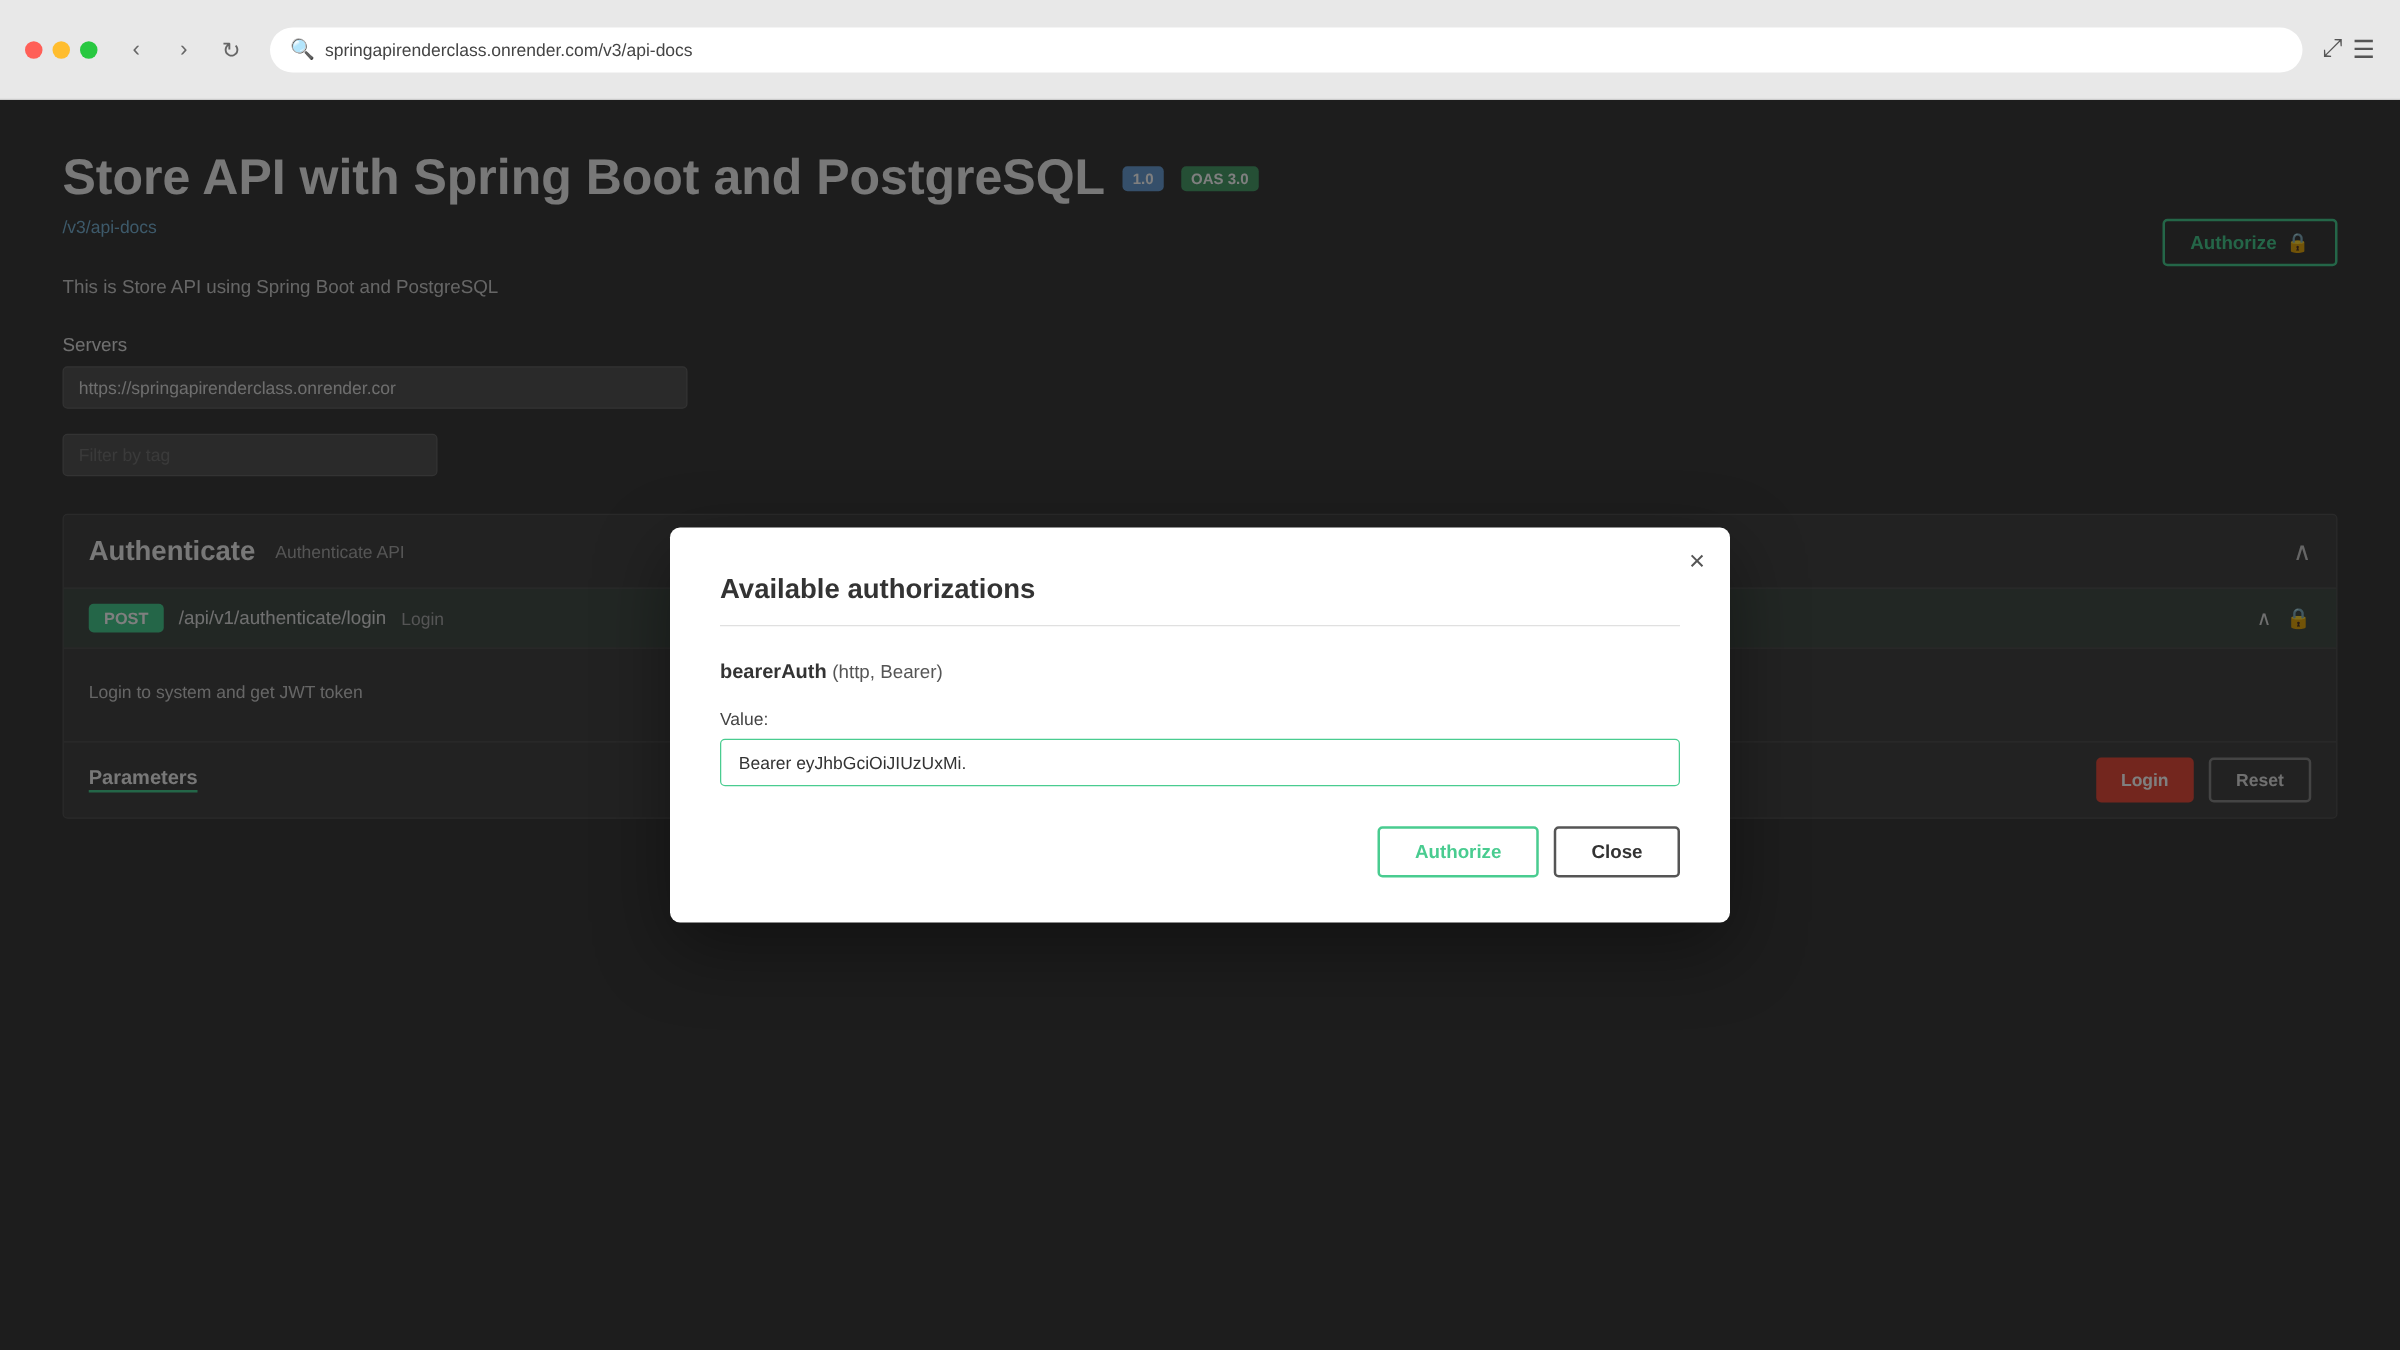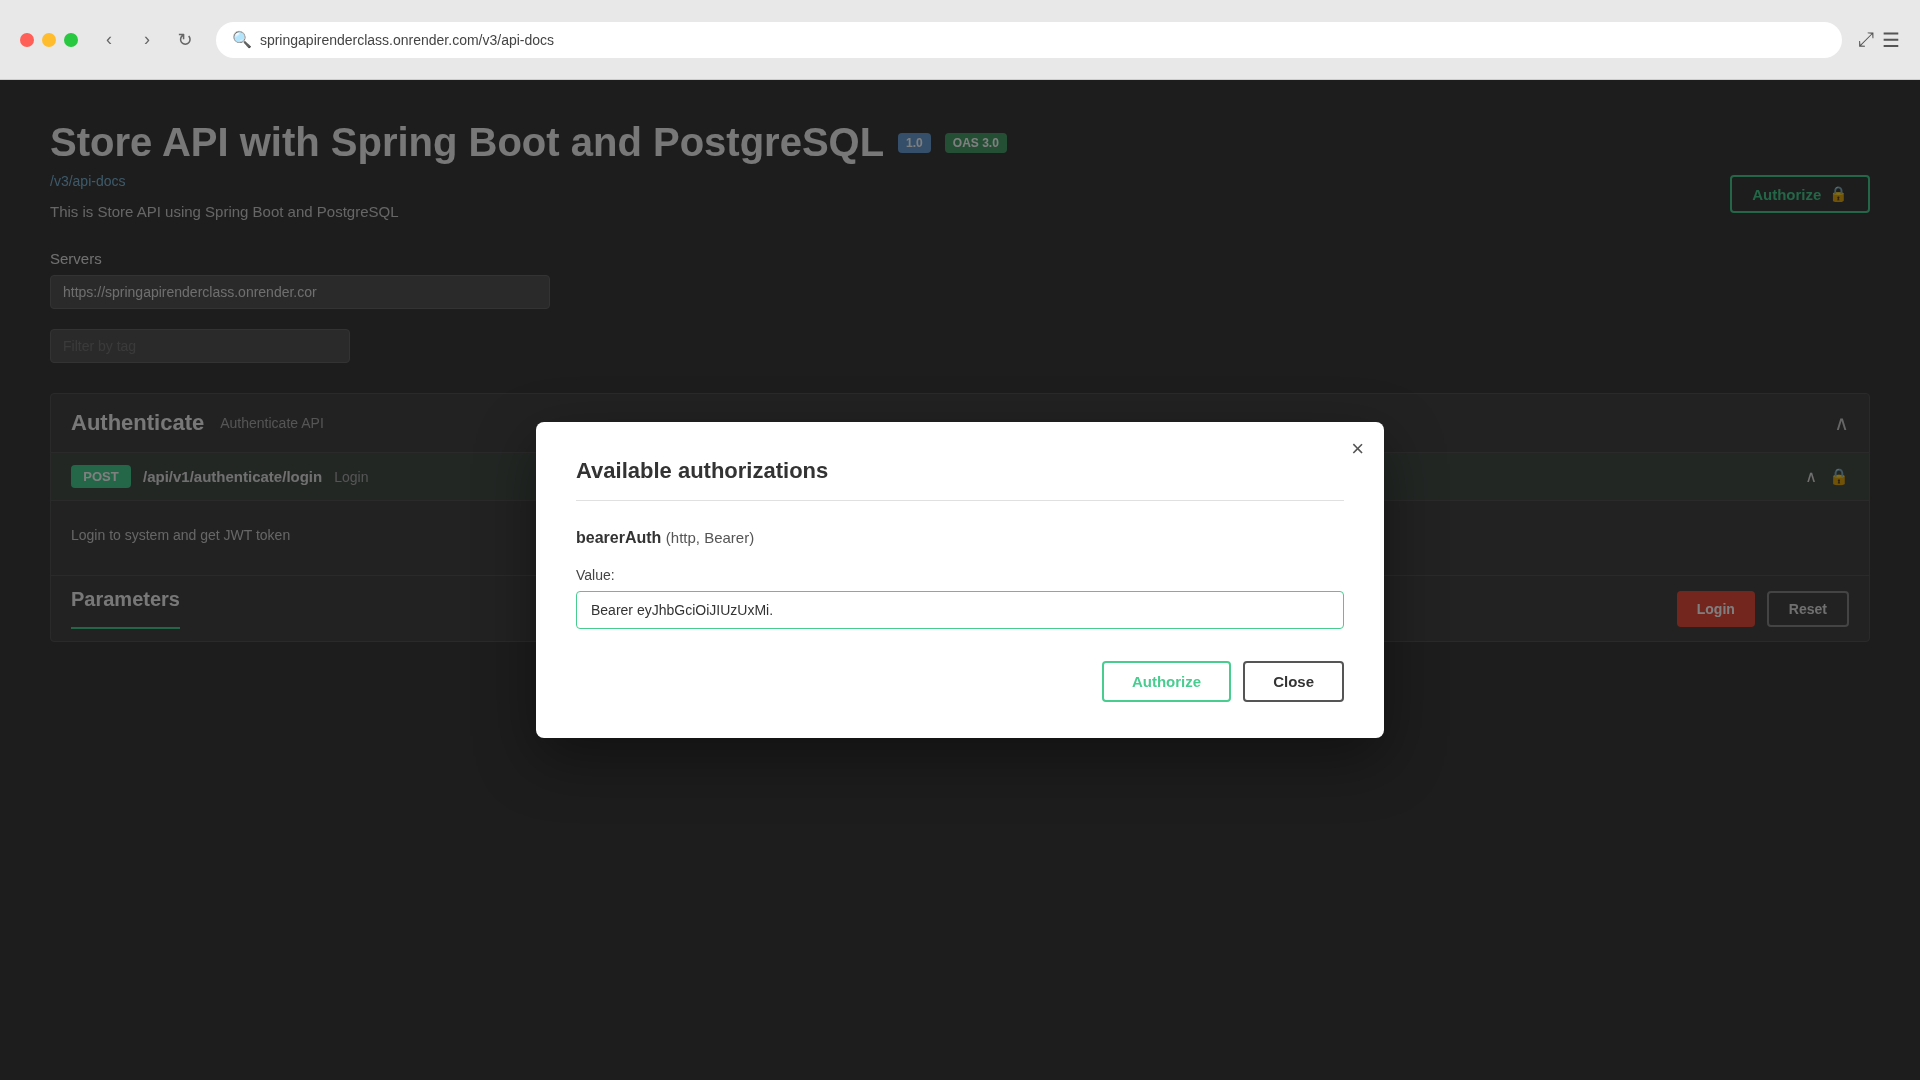--- a/index.html
+++ b/index.html
@@ -115,21 +115,21 @@
       font-size: 12px;
       font-weight: 600;
       color: white;
     }
     .badge-blue { background: #6b9fd4; }
     .badge-green { background: #4a9e6b; }
 
     .api-path {
       color: #7ab3d4;
       font-size: 14px;
-      margin-bottom: 14px;
+      margin-bottom: 32px;
     }
 
     .api-description {
       color: #ccc;
       font-size: 15px;
       margin-bottom: 30px;
     }
 
     .servers-section {
       margin-bottom: 20px;
@@ -225,21 +225,21 @@
       border-radius: 4px;
       font-size: 13px;
       font-weight: 700;
       min-width: 60px;
       text-align: center;
     }
     .method-post { background: #49cc90; color: white; }
     .endpoint-path {
       color: #e0e0e0;
       font-size: 15px;
-      font-weight: 700;
+      font-weight: 400;
     }
     .endpoint-desc {
       color: #aaa;
       font-size: 14px;
     }
     .endpoint-actions {
       margin-left: auto;
       display: flex;
       align-items: center;
       gap: 12px;
@@ -258,24 +258,24 @@
 
     .params-section {
       display: flex;
       align-items: center;
       justify-content: space-between;
       padding: 12px 20px;
       border-top: 1px solid #555;
     }
     .params-title {
       color: #f0f0f0;
-      font-size: 20px;
+      font-size: 16px;
       font-weight: 600;
       border-bottom: 2px solid #49cc90;
-      padding-bottom: 16px;
+      padding-bottom: 0;
     }
     .params-actions {
       display: flex;
       gap: 12px;
     }
     .cancel-btn {
       background: #e74c3c;
       color: white;
       border: none;
       padding: 8px 20px;

